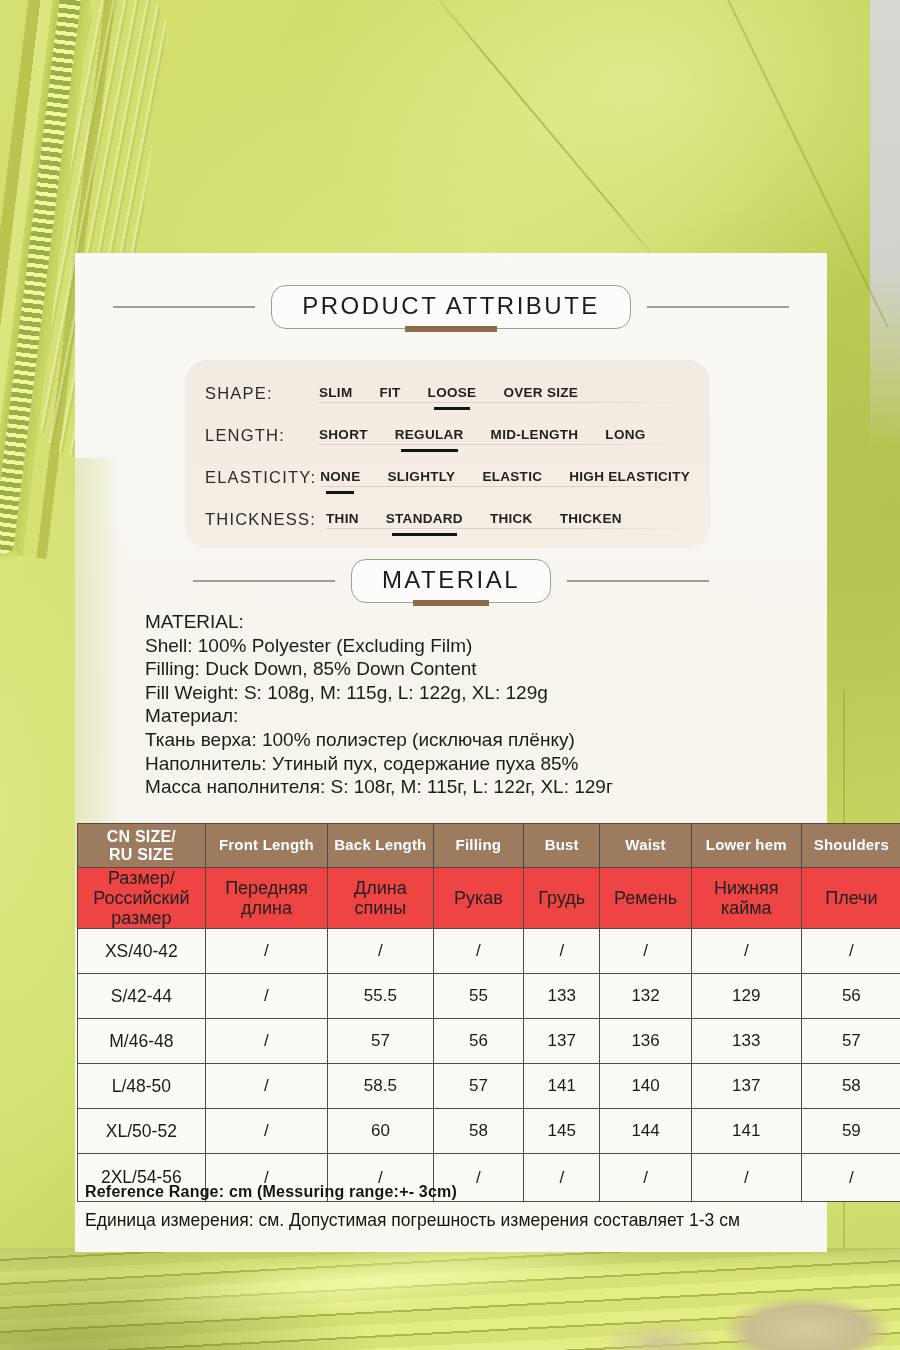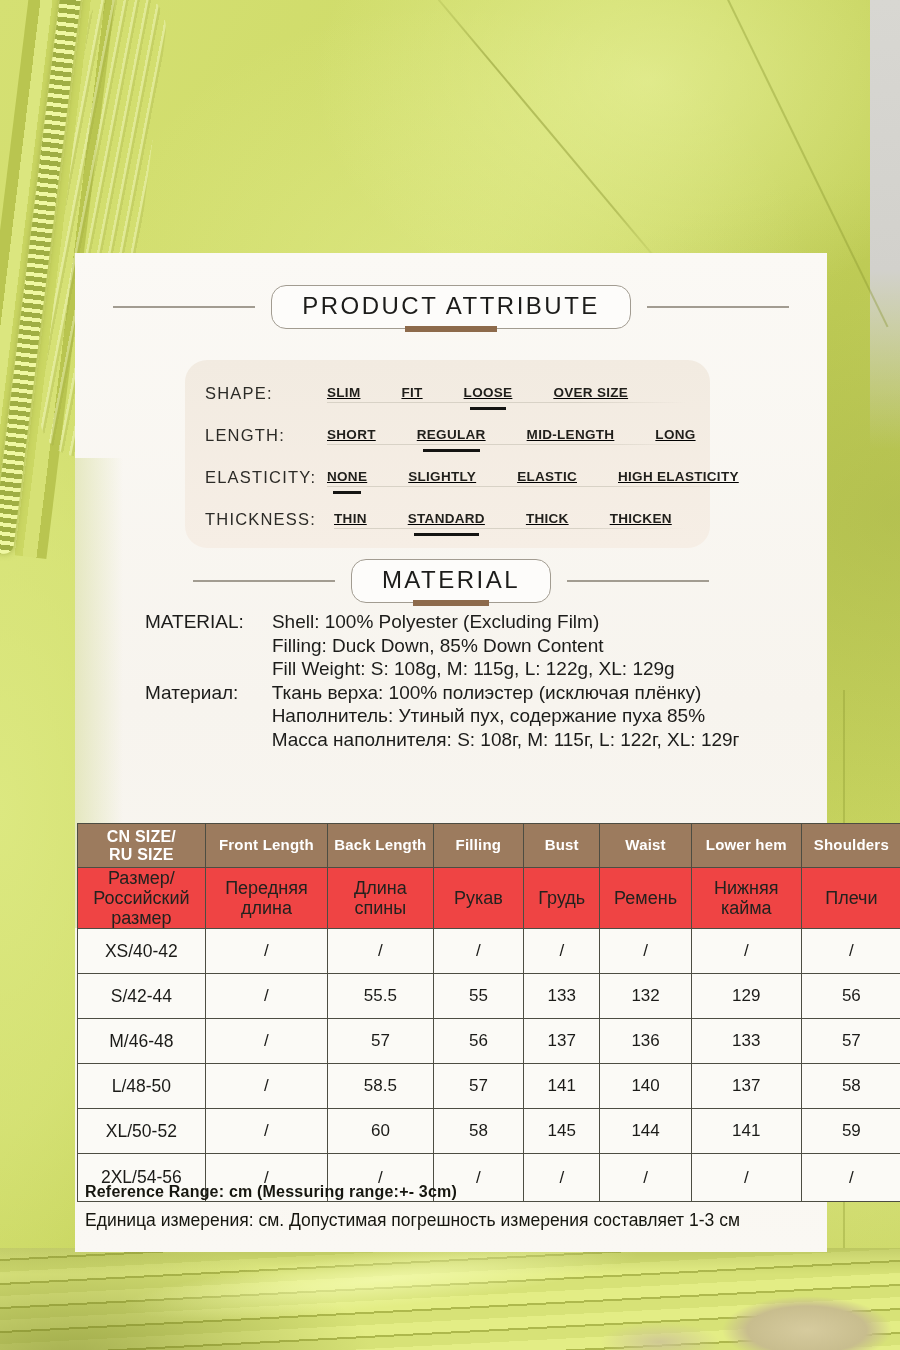--- a/index.html
+++ b/index.html
@@ -60,31 +60,31 @@
     padding:6px 30px 8px;font-size:24px;letter-spacing:2.5px;color:#1c1c1a;white-space:nowrap;}
   .tbox::after{content:"";position:absolute;left:50%;transform:translateX(-50%);bottom:-4px;width:76px;height:6px;background:#8d6a4b;}
   .tbox.wide::after{width:92px;}
 
   
   .attr-box{position:absolute;left:110px;top:107px;width:525px;height:188px;border-radius:22px;
     background:linear-gradient(180deg,#f2ebe1,#f6eee5);box-sizing:border-box;
     padding:24px 20px 12px;display:flex;flex-direction:column;justify-content:space-between;}
   .attr-row{display:flex;align-items:flex-end;}
   .attr-label{font-size:16.5px;letter-spacing:1.2px;color:#2c2b27;min-width:104px;padding-bottom:7px;white-space:nowrap;}
-  .attr-options{flex:1;margin-left:18px;display:flex;gap:41px;align-items:flex-end;position:relative;padding-bottom:10px;text-decoration:underline;}
+  .attr-options{flex:1;margin-left:10px;display:flex;gap:27px;align-items:flex-end;position:relative;padding-bottom:10px;}
   .attr-options::after{content:"";position:absolute;left:0;right:4px;bottom:7px;height:1px;
     background:linear-gradient(90deg,#d8d2c6 70%,rgba(216,210,198,0));}
   .opt{font-size:13.5px;font-weight:700;letter-spacing:.3px;color:#201f1b;white-space:nowrap;position:relative;}
   .opt.sel::after{content:"";position:absolute;left:6px;right:6px;bottom:-10px;height:3.5px;background:#141412;z-index:1;}
 
   
   .material{position:absolute;left:70px;top:357px;}
-  .mp{display:flex;font-size:19px;line-height:23.6px;color:#1c1c1a;}
+  .mp{display:flex;font-size:19px;line-height:23.6px;color:#1c1c1a;flex-direction:column;}
   .mp-label{white-space:pre;}
-  .mp-line{white-space:nowrap;margin-left:28px;}
+  .mp-line{white-space:nowrap;}
 
   
   .size-table{position:absolute;left:2px;top:570px;width:888px;border-collapse:collapse;table-layout:fixed;
     background:#fbfaf6;padding-left:16px;}
   .size-table th,.size-table td{border:1px solid #4d4d42;text-align:center;vertical-align:middle;padding:0;}
   .c1{width:14.4%}.c2{width:13.8%}.c3{width:11.9%}.c4{width:10.2%}.c5{width:8.6%}
   .c6{width:10.3%}.c7{width:12.4%}.c8{width:11.3%}.c9{width:7.1%}
   tr.head-en th{background:#9c7b5e;color:#ffffff;font-weight:700;font-size:15px;height:43px;line-height:1.12;
     white-space:pre-line;letter-spacing:.2px;}
   tr.head-en th:first-child{font-size:16px;}

